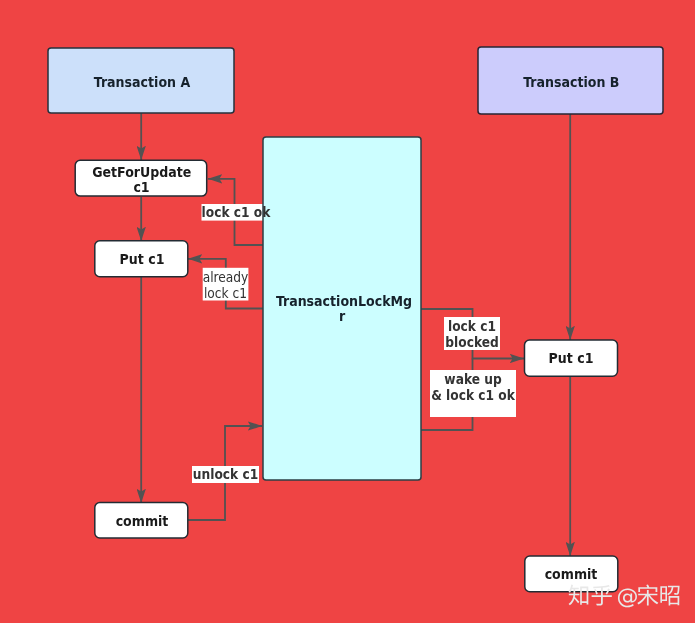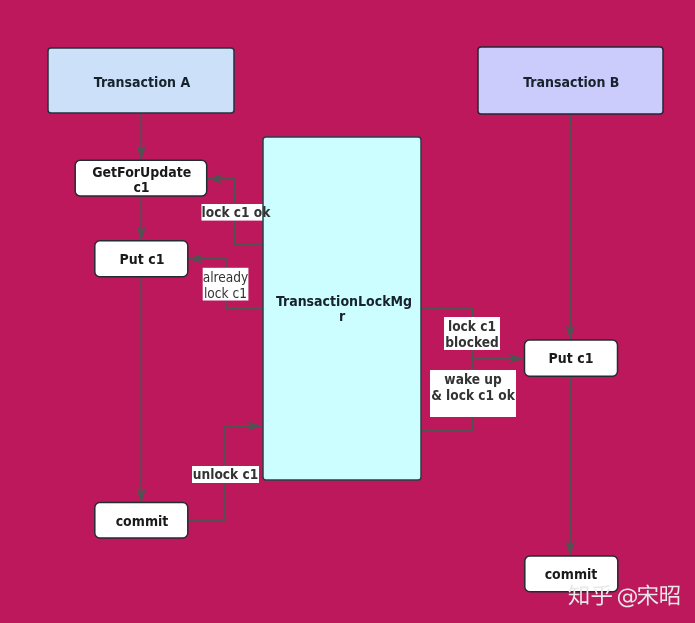--- a/index.html
+++ b/index.html
@@ -1,18 +1,18 @@
 <!DOCTYPE html>
 <html><head>
 <meta charset="utf-8">
 <title>Transaction Lock Sequence</title>
 <style>
   html,body{margin:0;padding:0;background:#000;}
   body{width:695px;height:623px;overflow:hidden;font-family:"DejaVu Sans",sans-serif;}
-  #stage{position:relative;width:695px;height:623px;background:#be185d;}
+  #stage{position:relative;width:695px;height:623px;background:#ef4444;}
   svg#diagram{position:absolute;left:0;top:0;width:695px;height:623px;display:block;}
   .nodebox{stroke-width:1.5;}
   .ntxt{font-family:"DejaVu Sans",sans-serif;font-stretch:condensed;font-weight:bold;font-size:14px;fill:#16222c;text-anchor:middle;}
   .ntxt-d{font-family:"DejaVu Sans",sans-serif;font-stretch:condensed;font-weight:bold;font-size:14px;fill:#1a1a1a;text-anchor:middle;}
   .etxt{font-family:"DejaVu Sans",sans-serif;font-stretch:condensed;font-weight:bold;font-size:13.6px;fill:#333;text-anchor:middle;}
   .etxt-r{font-family:"DejaVu Sans",sans-serif;font-stretch:condensed;font-weight:normal;font-size:13.6px;fill:#333;text-anchor:middle;}
   .edge{fill:none;stroke:#525252;stroke-width:1.8;}
   .lbbg{fill:#ffffff;}
 </style>
 </head>

